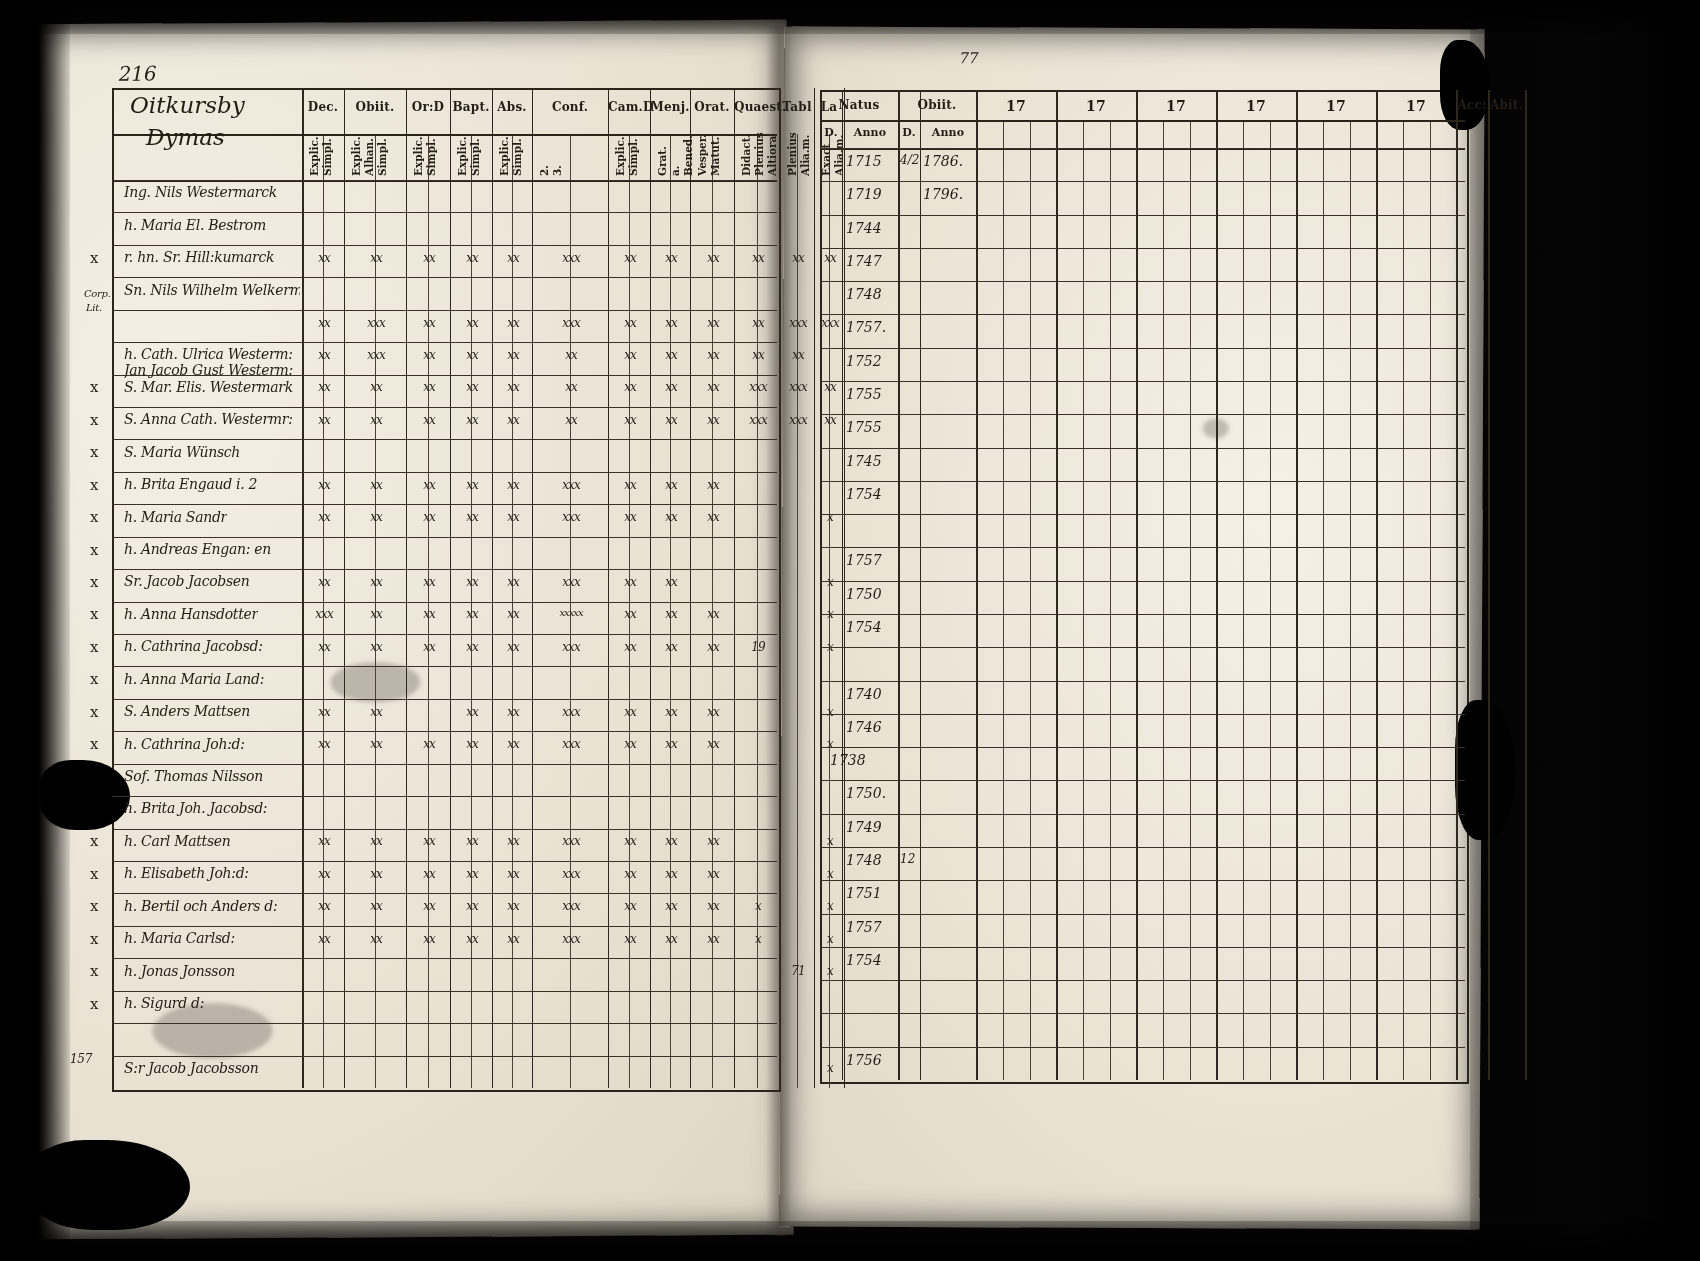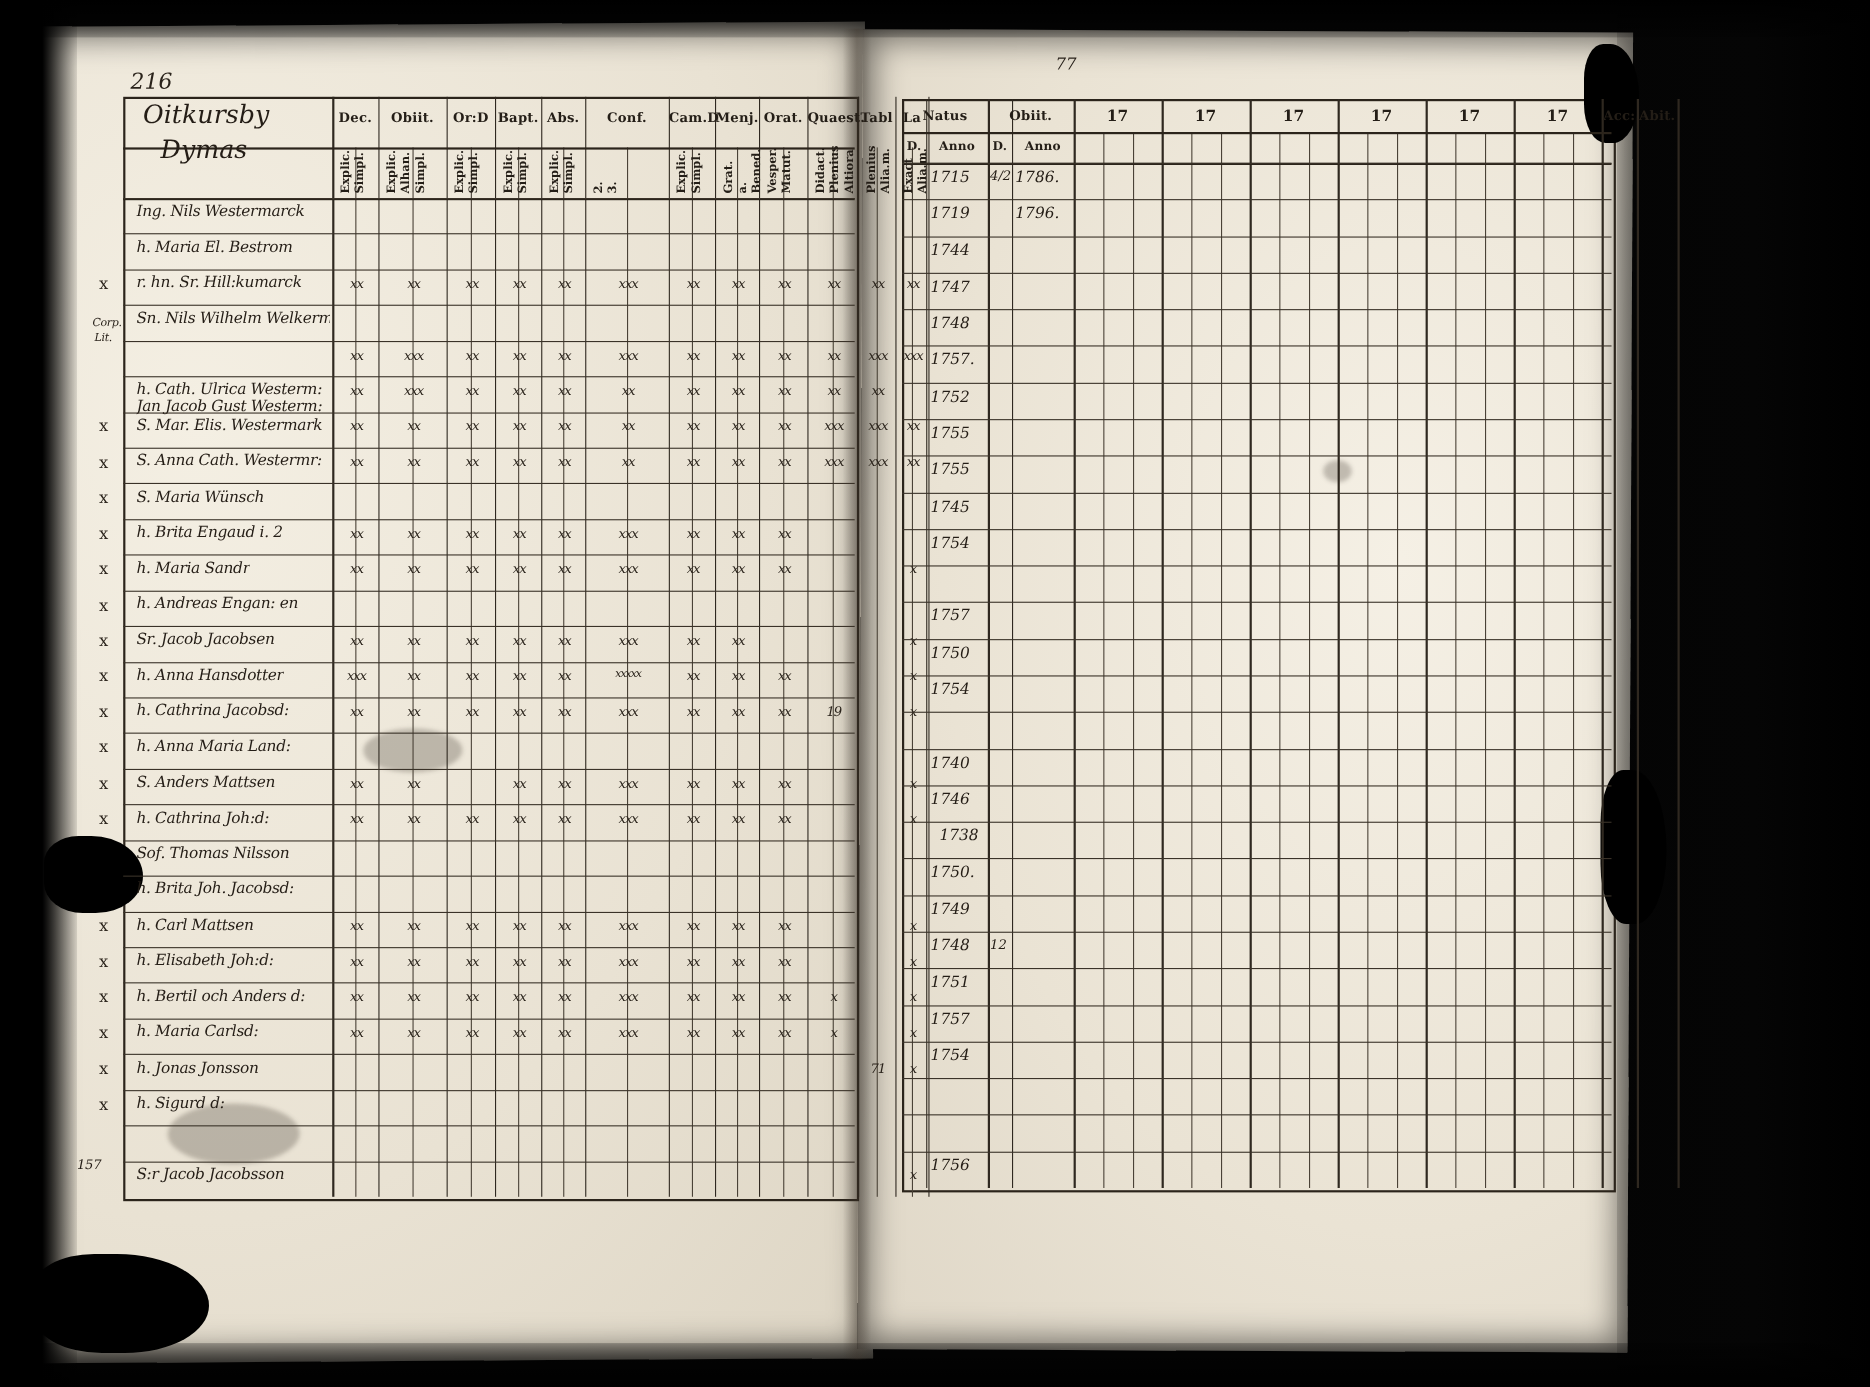--- a/index.html
+++ b/index.html
@@ -484,21 +484,21 @@
     <div class="hline" style="left:820px;top:581px;width:645px;"></div>
     <div class="year" style="left:846px;top:586px;">1750</div>
     <div class="hline" style="left:820px;top:614px;width:645px;"></div>
     <div class="year" style="left:846px;top:619px;">1754</div>
     <div class="hline" style="left:820px;top:647px;width:645px;"></div>
     <div class="hline" style="left:820px;top:681px;width:645px;"></div>
     <div class="year" style="left:846px;top:686px;">1740</div>
     <div class="hline" style="left:820px;top:714px;width:645px;"></div>
     <div class="year" style="left:846px;top:719px;">1746</div>
     <div class="hline" style="left:820px;top:747px;width:645px;"></div>
-    <div class="year" style="left:806px;top:752px;padding-left:48px;">1738</div>
+    <div class="year" style="left:830px;top:752px;">1738</div>
     <div class="hline" style="left:820px;top:780px;width:645px;"></div>
     <div class="year" style="left:846px;top:785px;">1750.</div>
     <div class="hline" style="left:820px;top:814px;width:645px;"></div>
     <div class="year" style="left:846px;top:819px;">1749</div>
     <div class="hline" style="left:820px;top:847px;width:645px;"></div>
     <div class="year" style="left:846px;top:852px;">1748</div>
     <div class="year" style="left:900px;top:852px;font-size:12px;">12</div>
     <div class="hline" style="left:820px;top:880px;width:645px;"></div>
     <div class="year" style="left:846px;top:885px;">1751</div>
     <div class="hline" style="left:820px;top:914px;width:645px;"></div>

